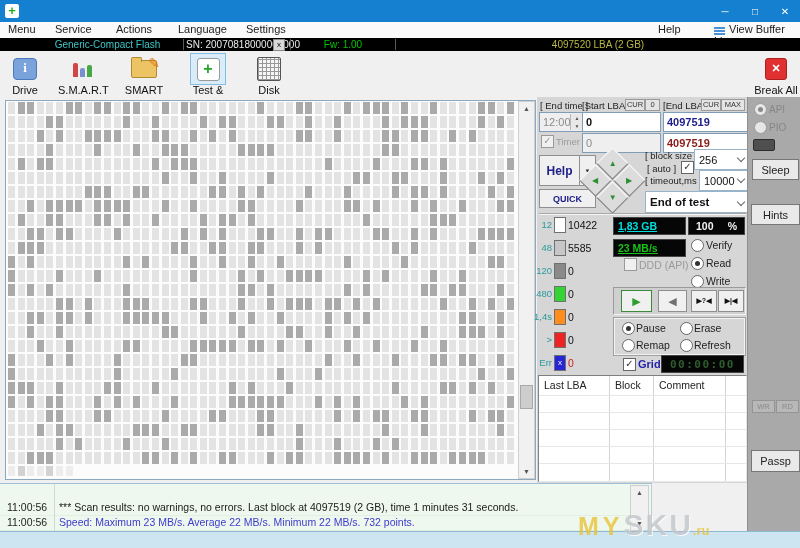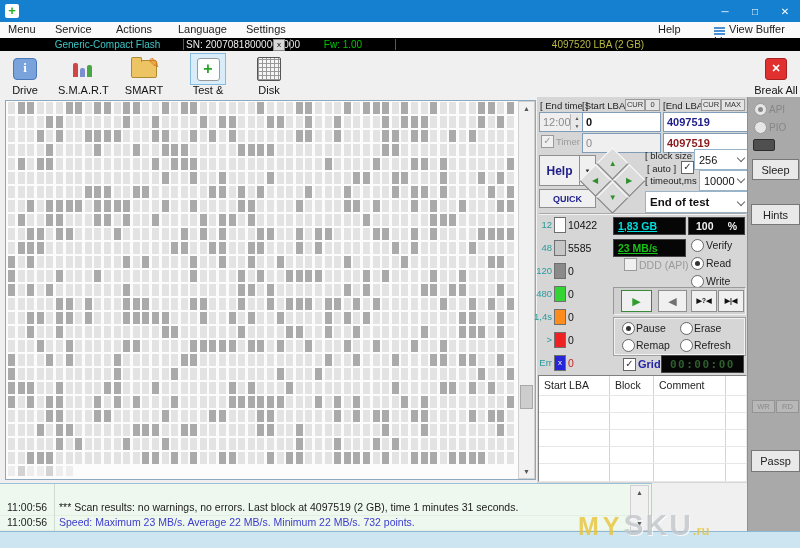--- a/index.html
+++ b/index.html
@@ -1720,21 +1720,21 @@
           <span class="radlbl" style="left:22px;top:21px">Remap</span>
         <span class="rad" style="left:66px;top:21px"></span>
           <span class="radlbl" style="left:80px;top:21px">Refresh</span>
       </div>
 
       <span class="cb chk" style="left:86px;top:261px"></span>
       <span class="lbl" style="left:101px;top:261px;font-weight:bold;font-size:11px;color:#2222aa">Grid</span>
       <div class="disp lcd" style="left:124px;top:258px;width:81px;height:16px">00:00:00</div>
 
       <div class="table" style="left:1px;top:278px;width:207px;height:105px">
-        <span class="th" style="left:5px">Start LBA</span>
+        <span class="th" style="left:5px">Last LBA</span>
         <span class="th" style="left:76px">Block</span>
         <span class="th" style="left:120px">Comment</span>
         <div class="tline-v" style="left:70px"></div>
         <div class="tline-v" style="left:114px"></div>
         <div class="tline-v" style="left:186px"></div>
         <div class="tline-h" style="top:19px"></div>
         <div class="tline-h" style="top:36px"></div>
         <div class="tline-h" style="top:53px"></div>
         <div class="tline-h" style="top:70px"></div>
         <div class="tline-h" style="top:87px"></div>

